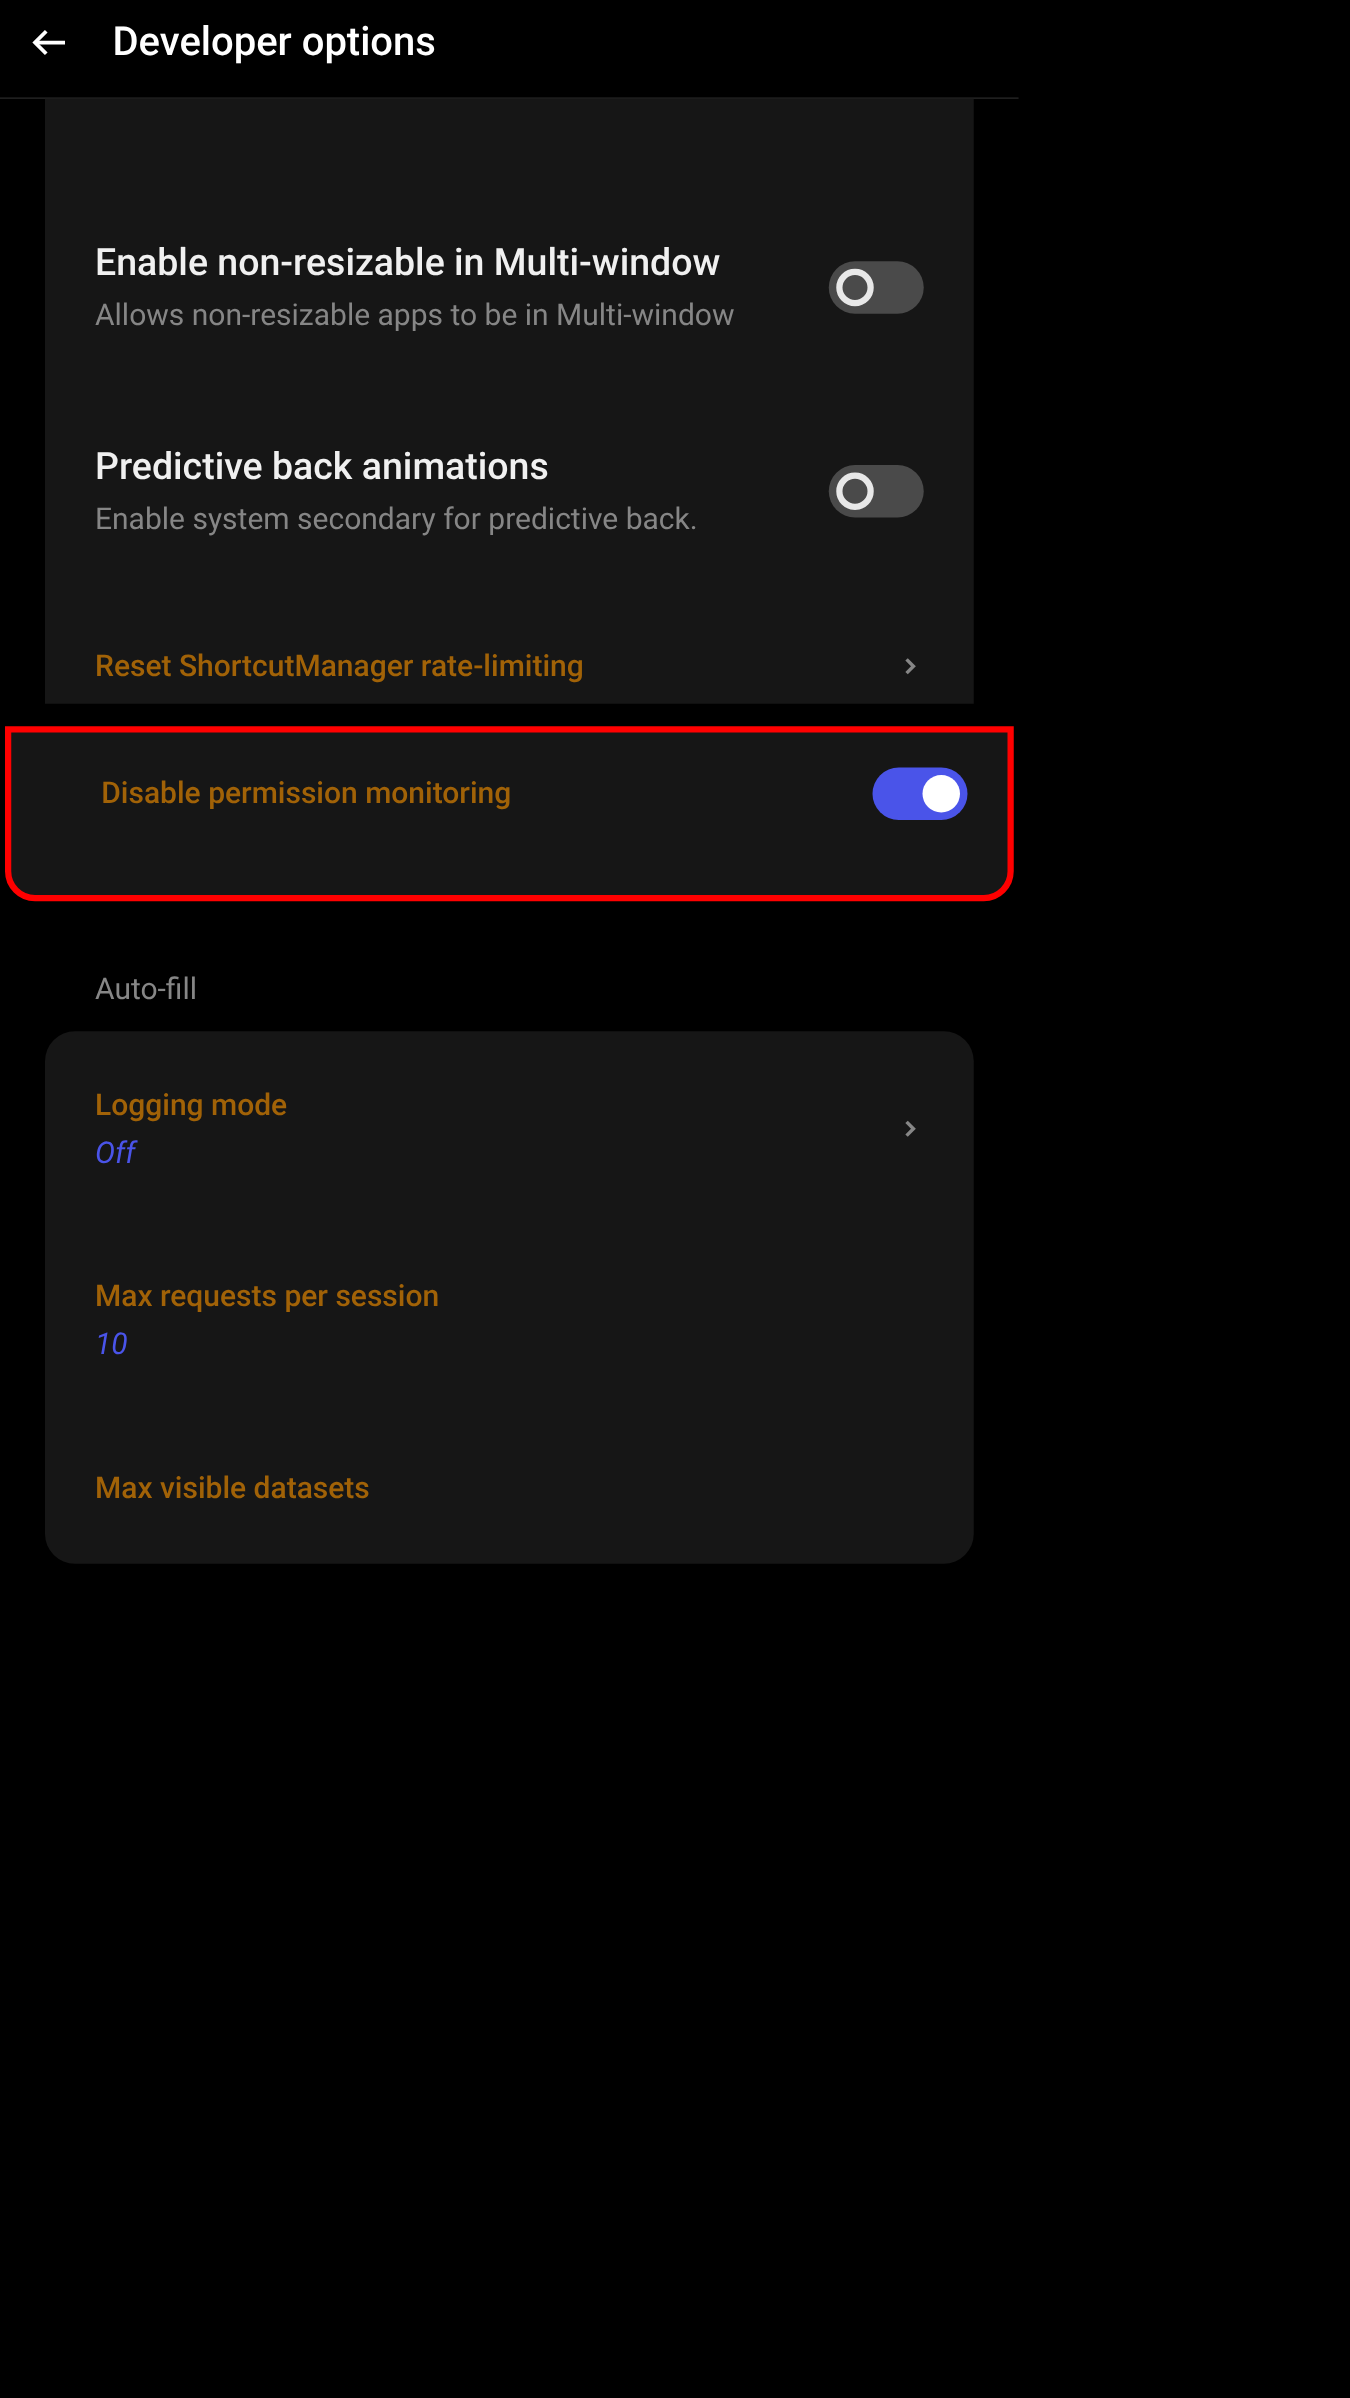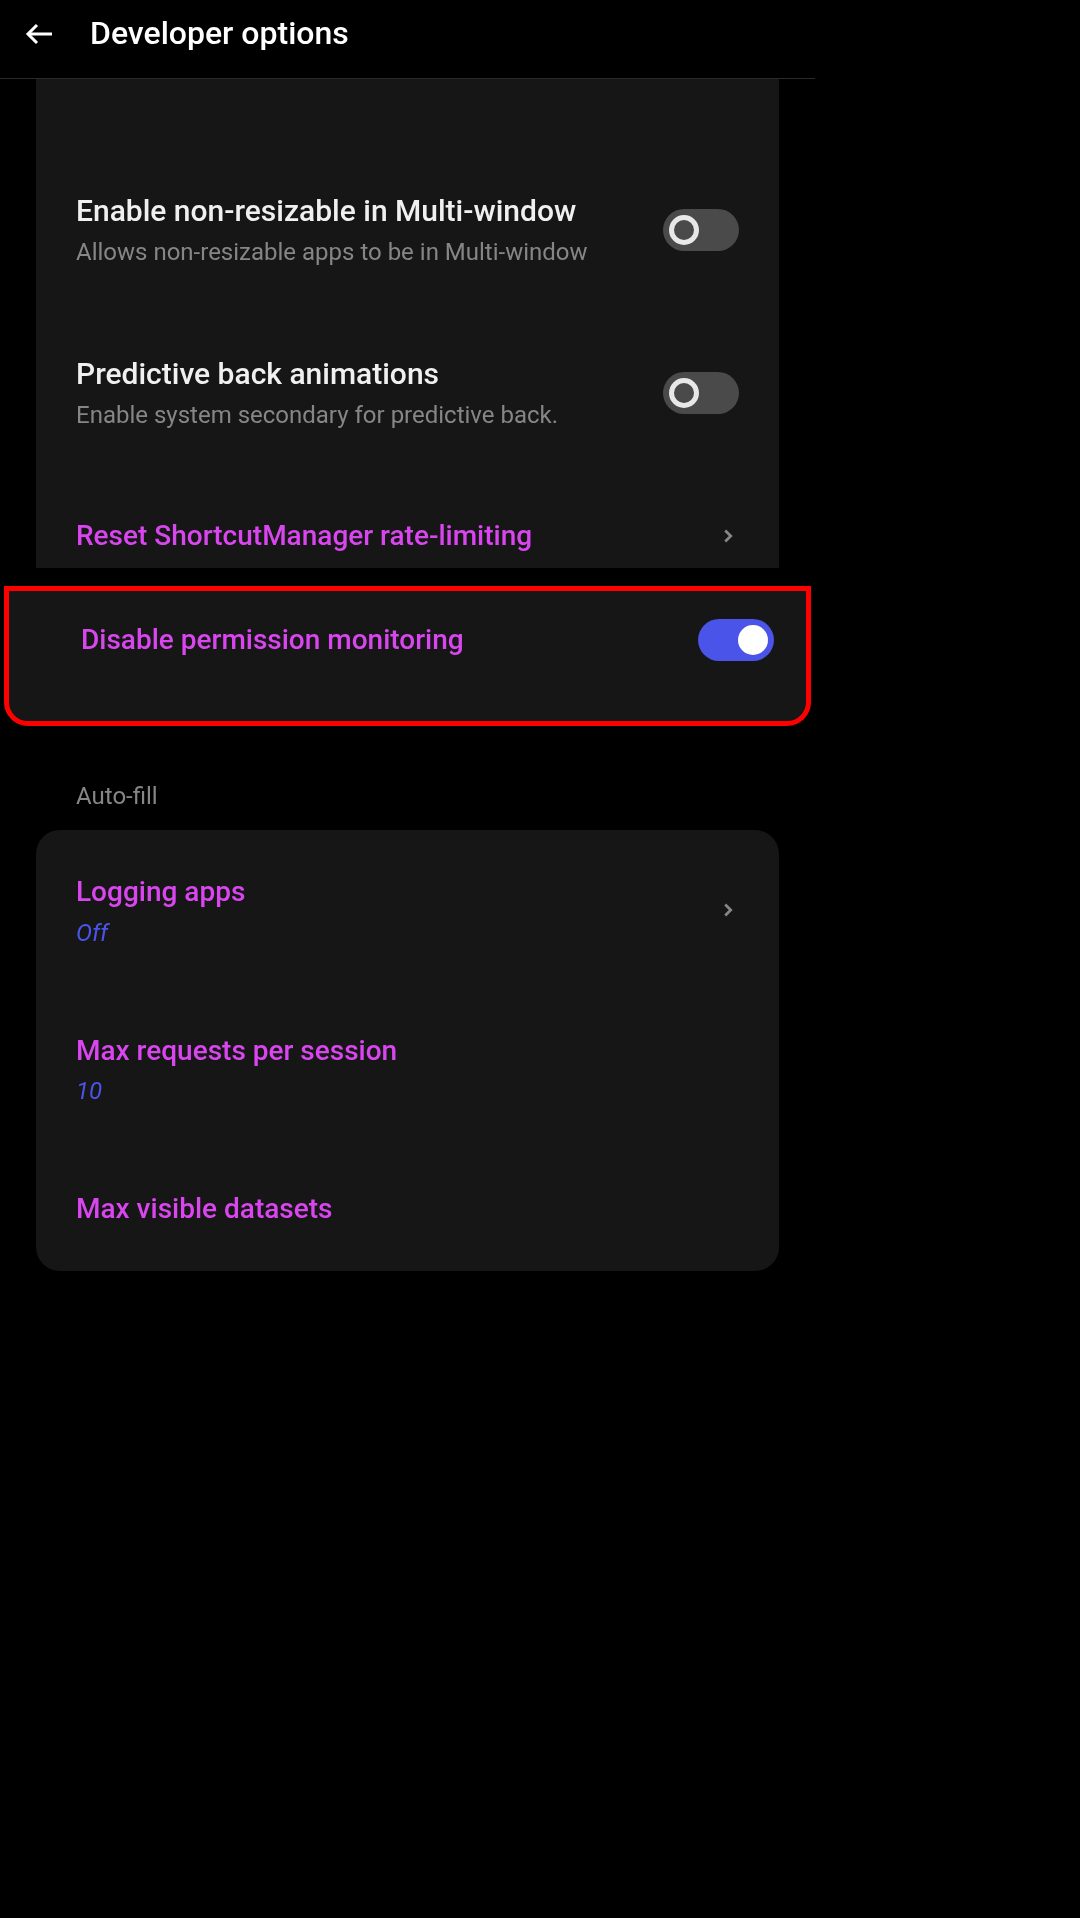--- a/index.html
+++ b/index.html
@@ -67,23 +67,23 @@
       min-width: 0;
     }
     .setting-title {
       font-size: 30px;
       font-weight: 500;
       color: #f0f0f0;
       line-height: 1.3;
       margin-bottom: 6px;
     }
     .setting-title-only {
-      font-size: 28px;
+      font-size: 24px;
       font-weight: 500;
-      color: #d946ef;
+      color: #a16207;
       line-height: 1.3;
     }
     .setting-subtitle {
       font-size: 24px;
       color: #868686;
       line-height: 1.35;
     }
     .setting-value {
       font-size: 24px;
       color: #4a54e9;
@@ -224,21 +224,21 @@
     </div>
   </div>
 </div>
 
 <div class="section-label">Auto-fill</div>
 
 <div class="card">
 
   <div class="setting-row">
     <div class="setting-text">
-      <div class="setting-title-only">Logging apps</div>
+      <div class="setting-title-only">Logging mode</div>
       <div class="setting-value">Off</div>
     </div>
     <svg class="chevron" width="22" height="22" viewBox="0 0 24 24" fill="none" stroke="#868686" stroke-width="3">
       <polyline points="9 18 15 12 9 6"></polyline>
     </svg>
   </div>
 
   <div class="spacer-row"></div>
 
   <div class="setting-row">

